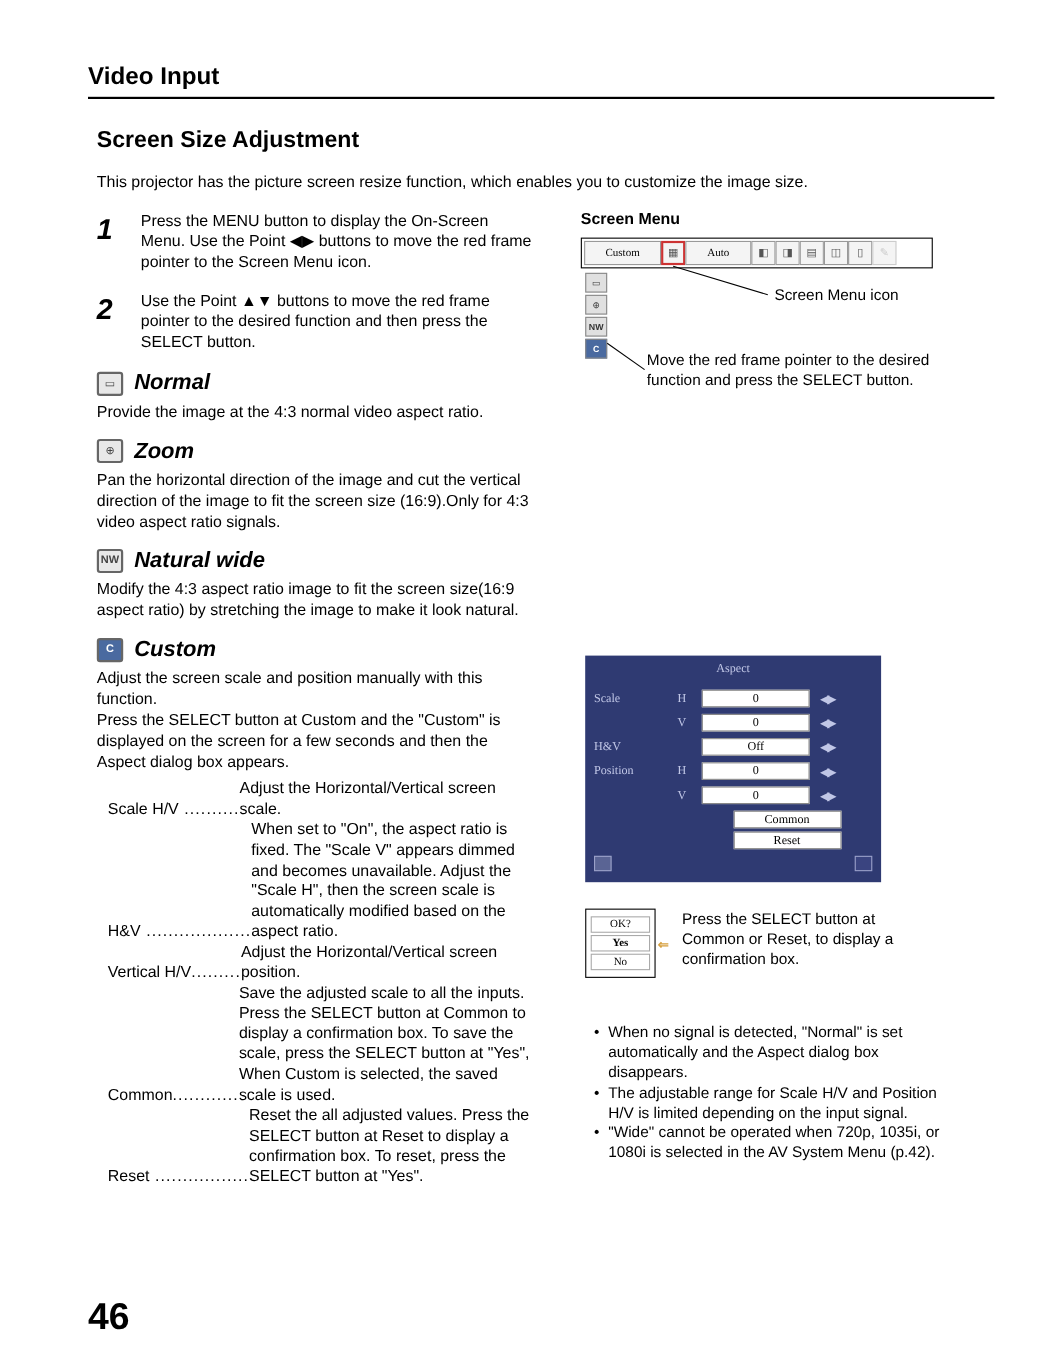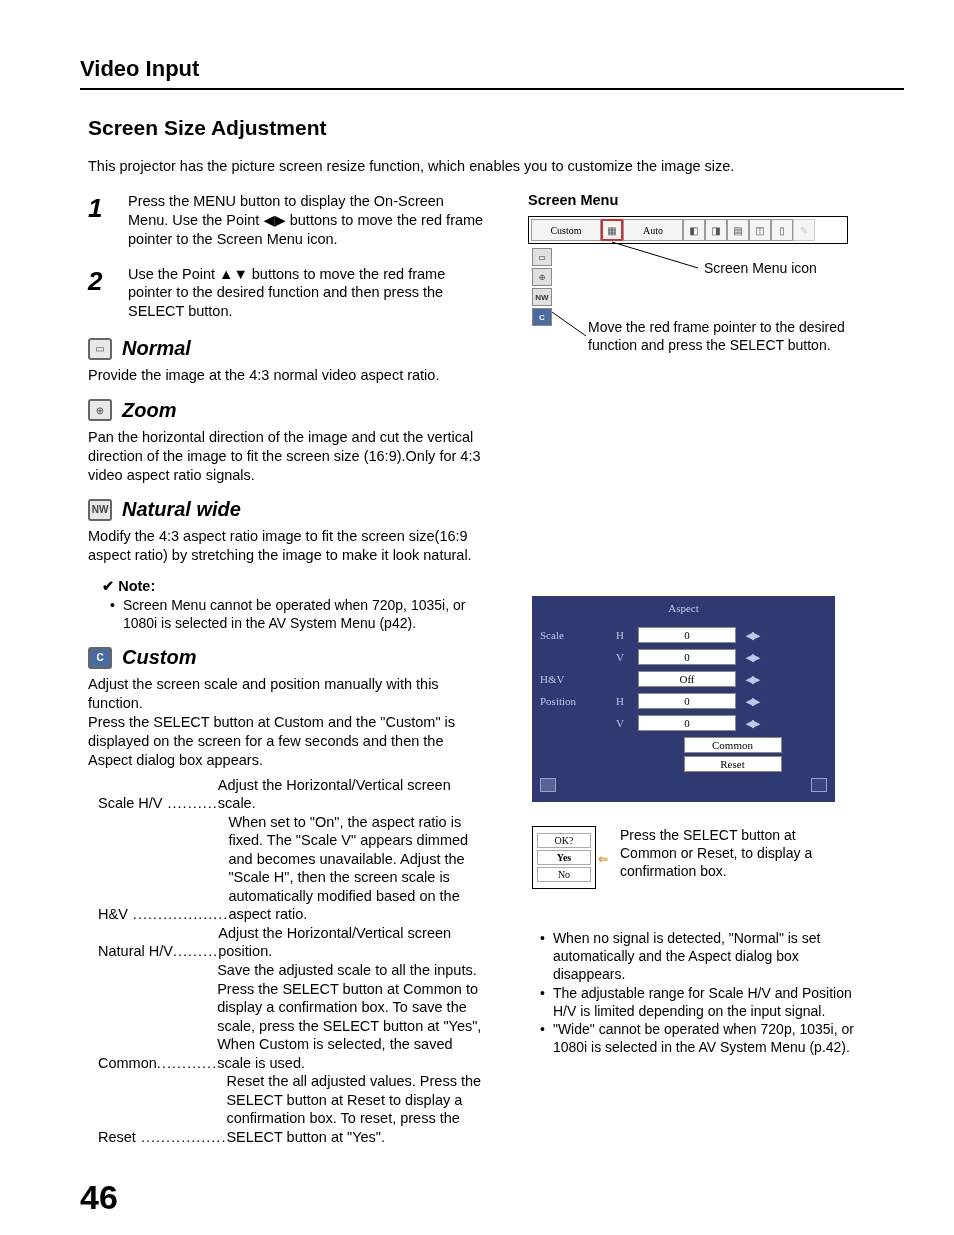--- a/index.html
+++ b/index.html
@@ -62,21 +62,21 @@
   .sm-tab { border:1px solid #999; background:#f4f4f4; font-size:10px; display:flex; align-items:center; justify-content:center; }
   .sm-tab.custom { width:70px; font-family: "Times New Roman", serif; }
   .sm-tab.auto { width:60px; font-family: "Times New Roman", serif; }
   .sm-tab.icon { width:22px; font-size:10px; color:#555; }
   .sm-side { display:flex; flex-direction:column; gap:2px; margin-top:2px; margin-left:2px; }
   .sm-side .sq { width:20px; height:18px; border:1px solid #888; background:#e0e0e0; display:flex; align-items:center; justify-content:center; font-size:8px; color:#333; }
   .sm-annot { font-size:14px; }
   .line { stroke:#000; stroke-width:1; fill:none; }
 
   
-  .aspect { width:303px; background:#2f3a72; color:#fff; font-size:10px; padding:6px 8px 10px 8px; }
+  .aspect { width:269px; background:#2f3a72; color:#fff; font-size:10px; padding:6px 8px 10px 8px; }
   .aspect-title { text-align:center; color:#c0c6e6; margin-bottom:10px; font-family: "Times New Roman", serif; font-size:11px; }
   .a-row { display:flex; align-items:center; height:22px; }
   .a-lbl { width:62px; color:#c0c6e6; font-family: "Times New Roman", serif; font-size:11px; }
   .a-sub { width:36px; text-align:center; color:#c0c6e6; font-family: "Times New Roman", serif; font-size:11px;}
   .a-val { width:98px; height:16px; background:#fff; color:#000; text-align:center; border:1px solid #888; font-family: "Times New Roman", serif; font-size:11px; line-height:14px;}
   .a-arrows { width:32px; text-align:center; color:#c0c6e6; font-size:11px; letter-spacing:-2px; }
   .a-btn { width:98px; height:16px; background:#fff; color:#000; text-align:center; border:1px solid #888; margin:3px auto; font-family: "Times New Roman", serif; font-size:11px; line-height:14px;}
   .a-bottom { display:flex; justify-content:space-between; margin-top:6px; }
   .a-corner { width:16px; height:14px; background:#5a6494; border:1px solid #9aa0c8; }
   .a-corner.r { background:#3a4480; }
@@ -123,45 +123,39 @@
         <div class="mode-label">Zoom</div>
       </div>
       <div class="mode-desc">Pan the horizontal direction of the image and cut the vertical direction of the image to fit the screen size (16:9).Only for 4:3 video aspect ratio signals.</div>
 
       <div class="mode">
         <div class="mode-icon" style="font-weight:bold;">NW</div>
         <div class="mode-label">Natural wide</div>
       </div>
       <div class="mode-desc">Modify the 4:3 aspect ratio image to fit the screen size(16:9 aspect ratio) by stretching the image to make it look natural.</div>
 
-      <div class="note-block">
-        <div class="note-head">Note:</div>
-        <div class="bullet">
-            <span>Screen Menu cannot be operated when 720p, 1035i, or 1080i is selected in the AV System Menu (p42).</span>
-          </div>
-      </div>
 
       <div class="mode">
         <div class="mode-icon" style="background:#4a6aa0;color:#fff;font-weight:bold;">C</div>
         <div class="mode-label">Custom</div>
       </div>
       <div class="mode-desc" style="white-space:pre-line;">Adjust the screen scale and position manually with this function.
 Press the SELECT button at Custom and the "Custom" is displayed on the screen for a few seconds and then the Aspect dialog box appears.</div>
 
       <div class="defs">
         <div class="def-row">
           <span class="def-term-dots"><span class="term">Scale H/V</span><span class="dots"> .......... </span></span>
           <span class="def-desc">Adjust the Horizontal/Vertical screen scale.</span>
         </div>
         <div class="def-row">
           <span class="def-term-dots"><span class="term">H&amp;V</span><span class="dots"> ................... </span></span>
           <span class="def-desc">When set to "On", the aspect ratio is fixed. The "Scale V" appears dimmed and becomes unavailable. Adjust the "Scale H", then the screen scale is automatically modified based on the aspect ratio.</span>
         </div>
         <div class="def-row">
-          <span class="def-term-dots"><span class="term">Natural H/V</span><span class="dots">.........</span></span>
+          <span class="def-term-dots"><span class="term">Vertical H/V</span><span class="dots">.........</span></span>
           <span class="def-desc">Adjust the Horizontal/Vertical screen position.</span>
         </div>
         <div class="def-row">
           <span class="def-term-dots"><span class="term">Common</span><span class="dots">............ </span></span>
           <span class="def-desc">Save the adjusted scale to all the inputs. Press the SELECT button at Common to display a confirmation box. To save the scale, press the SELECT button at "Yes", When Custom is selected, the saved scale is used.</span>
         </div>
         <div class="def-row">
           <span class="def-term-dots"><span class="term">Reset</span><span class="dots"> ................. </span></span>
           <span class="def-desc">Reset the all adjusted values. Press the SELECT button at Reset to display a confirmation box. To reset, press the SELECT button at "Yes".</span>
         </div>

